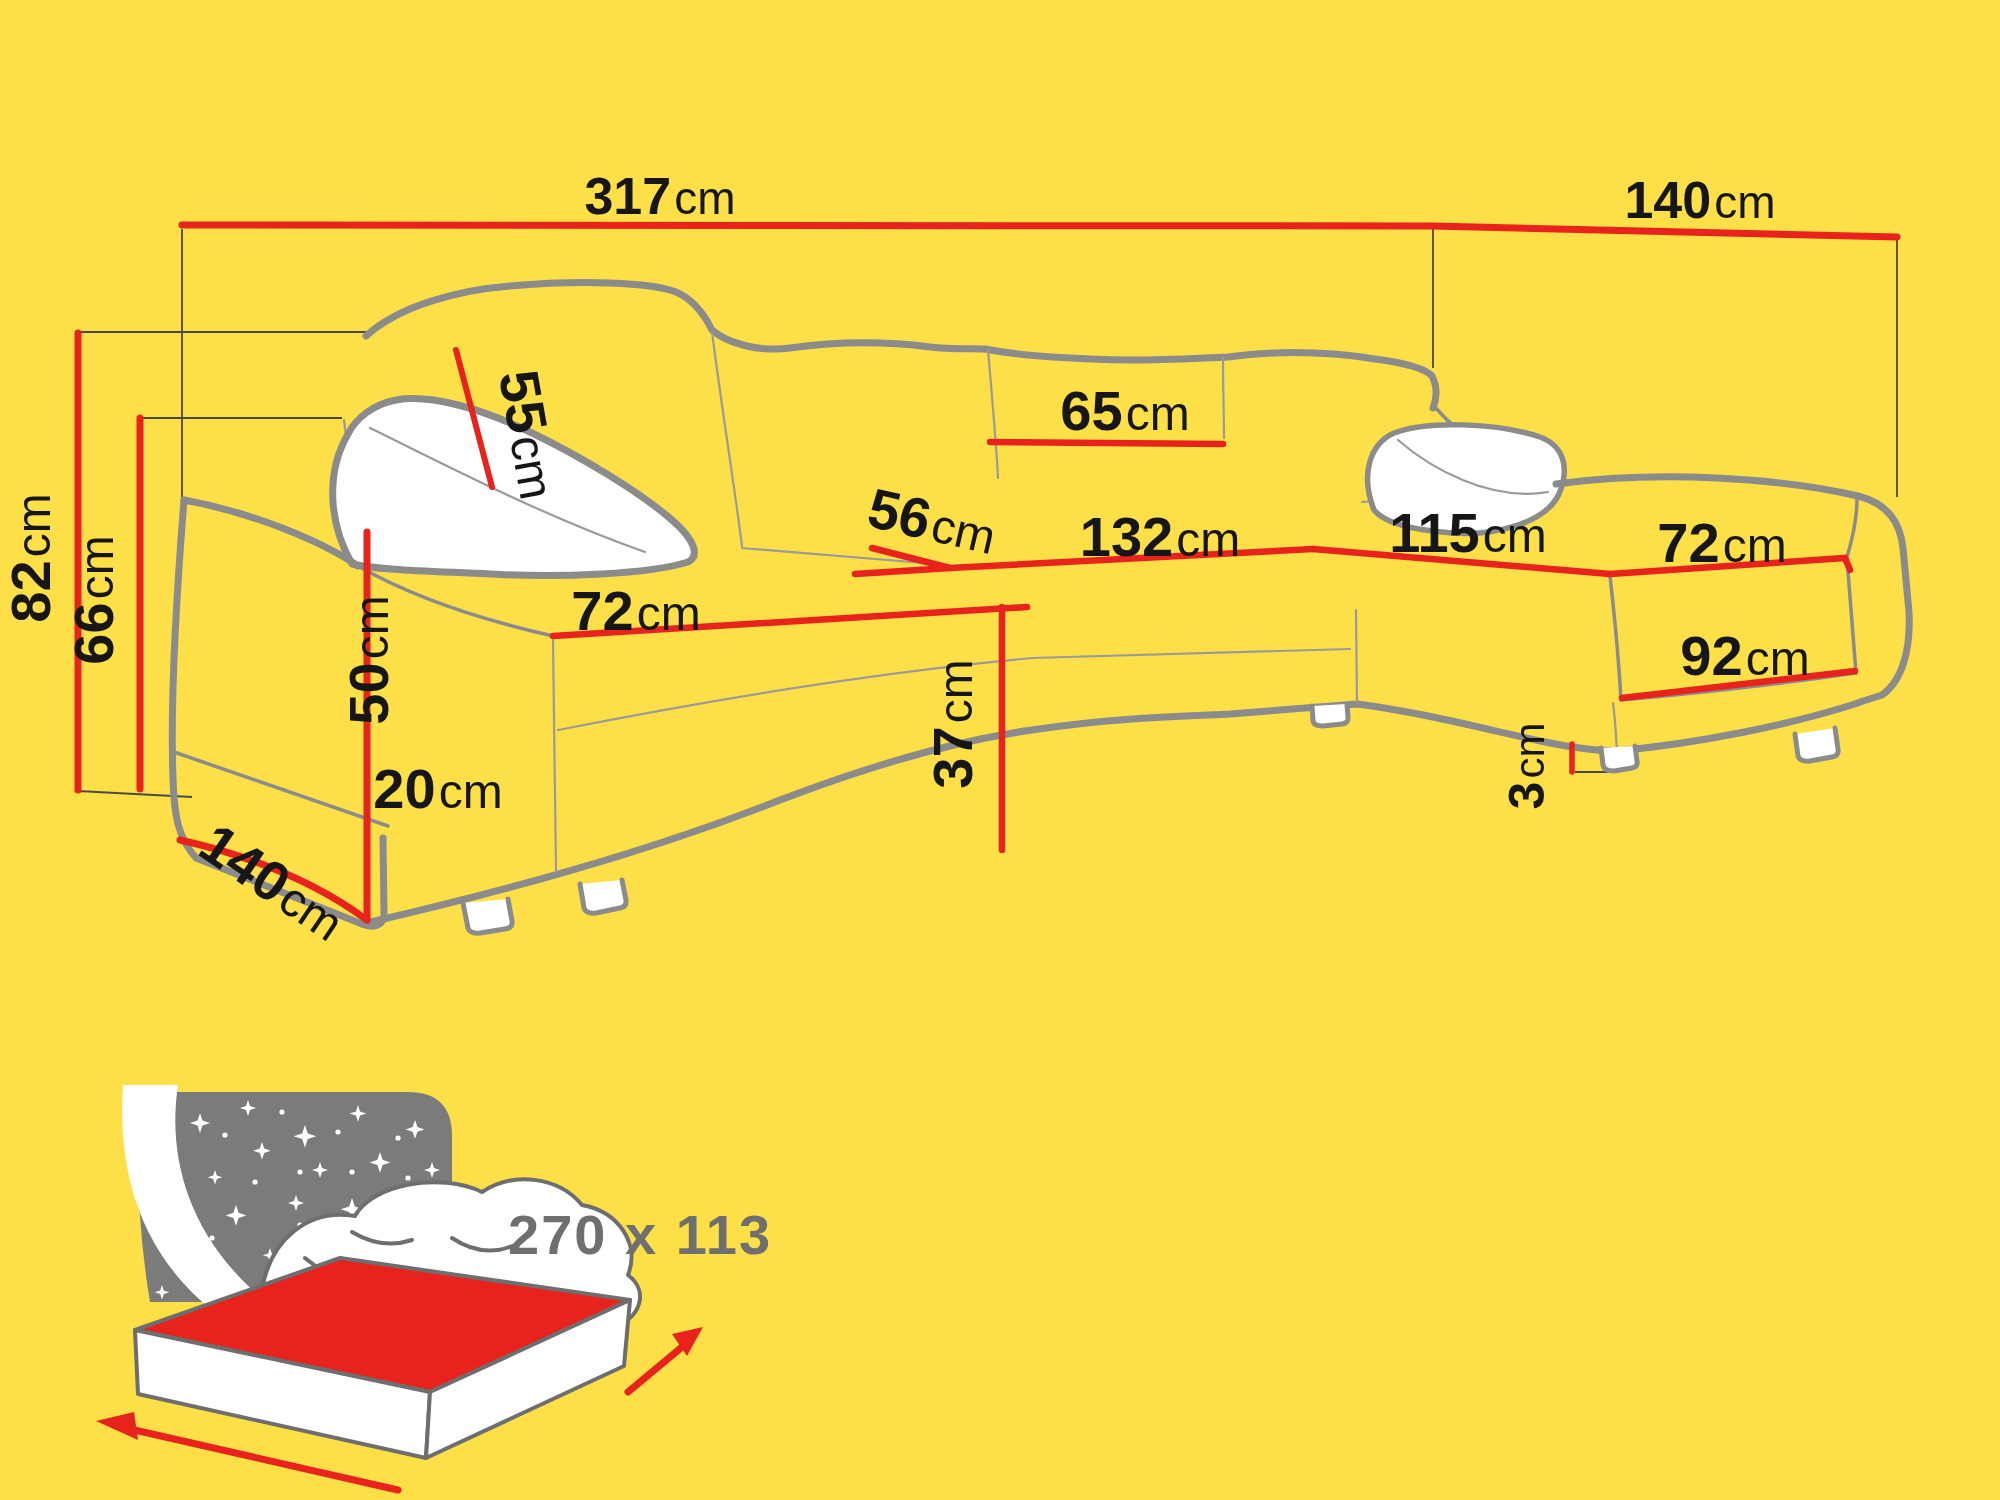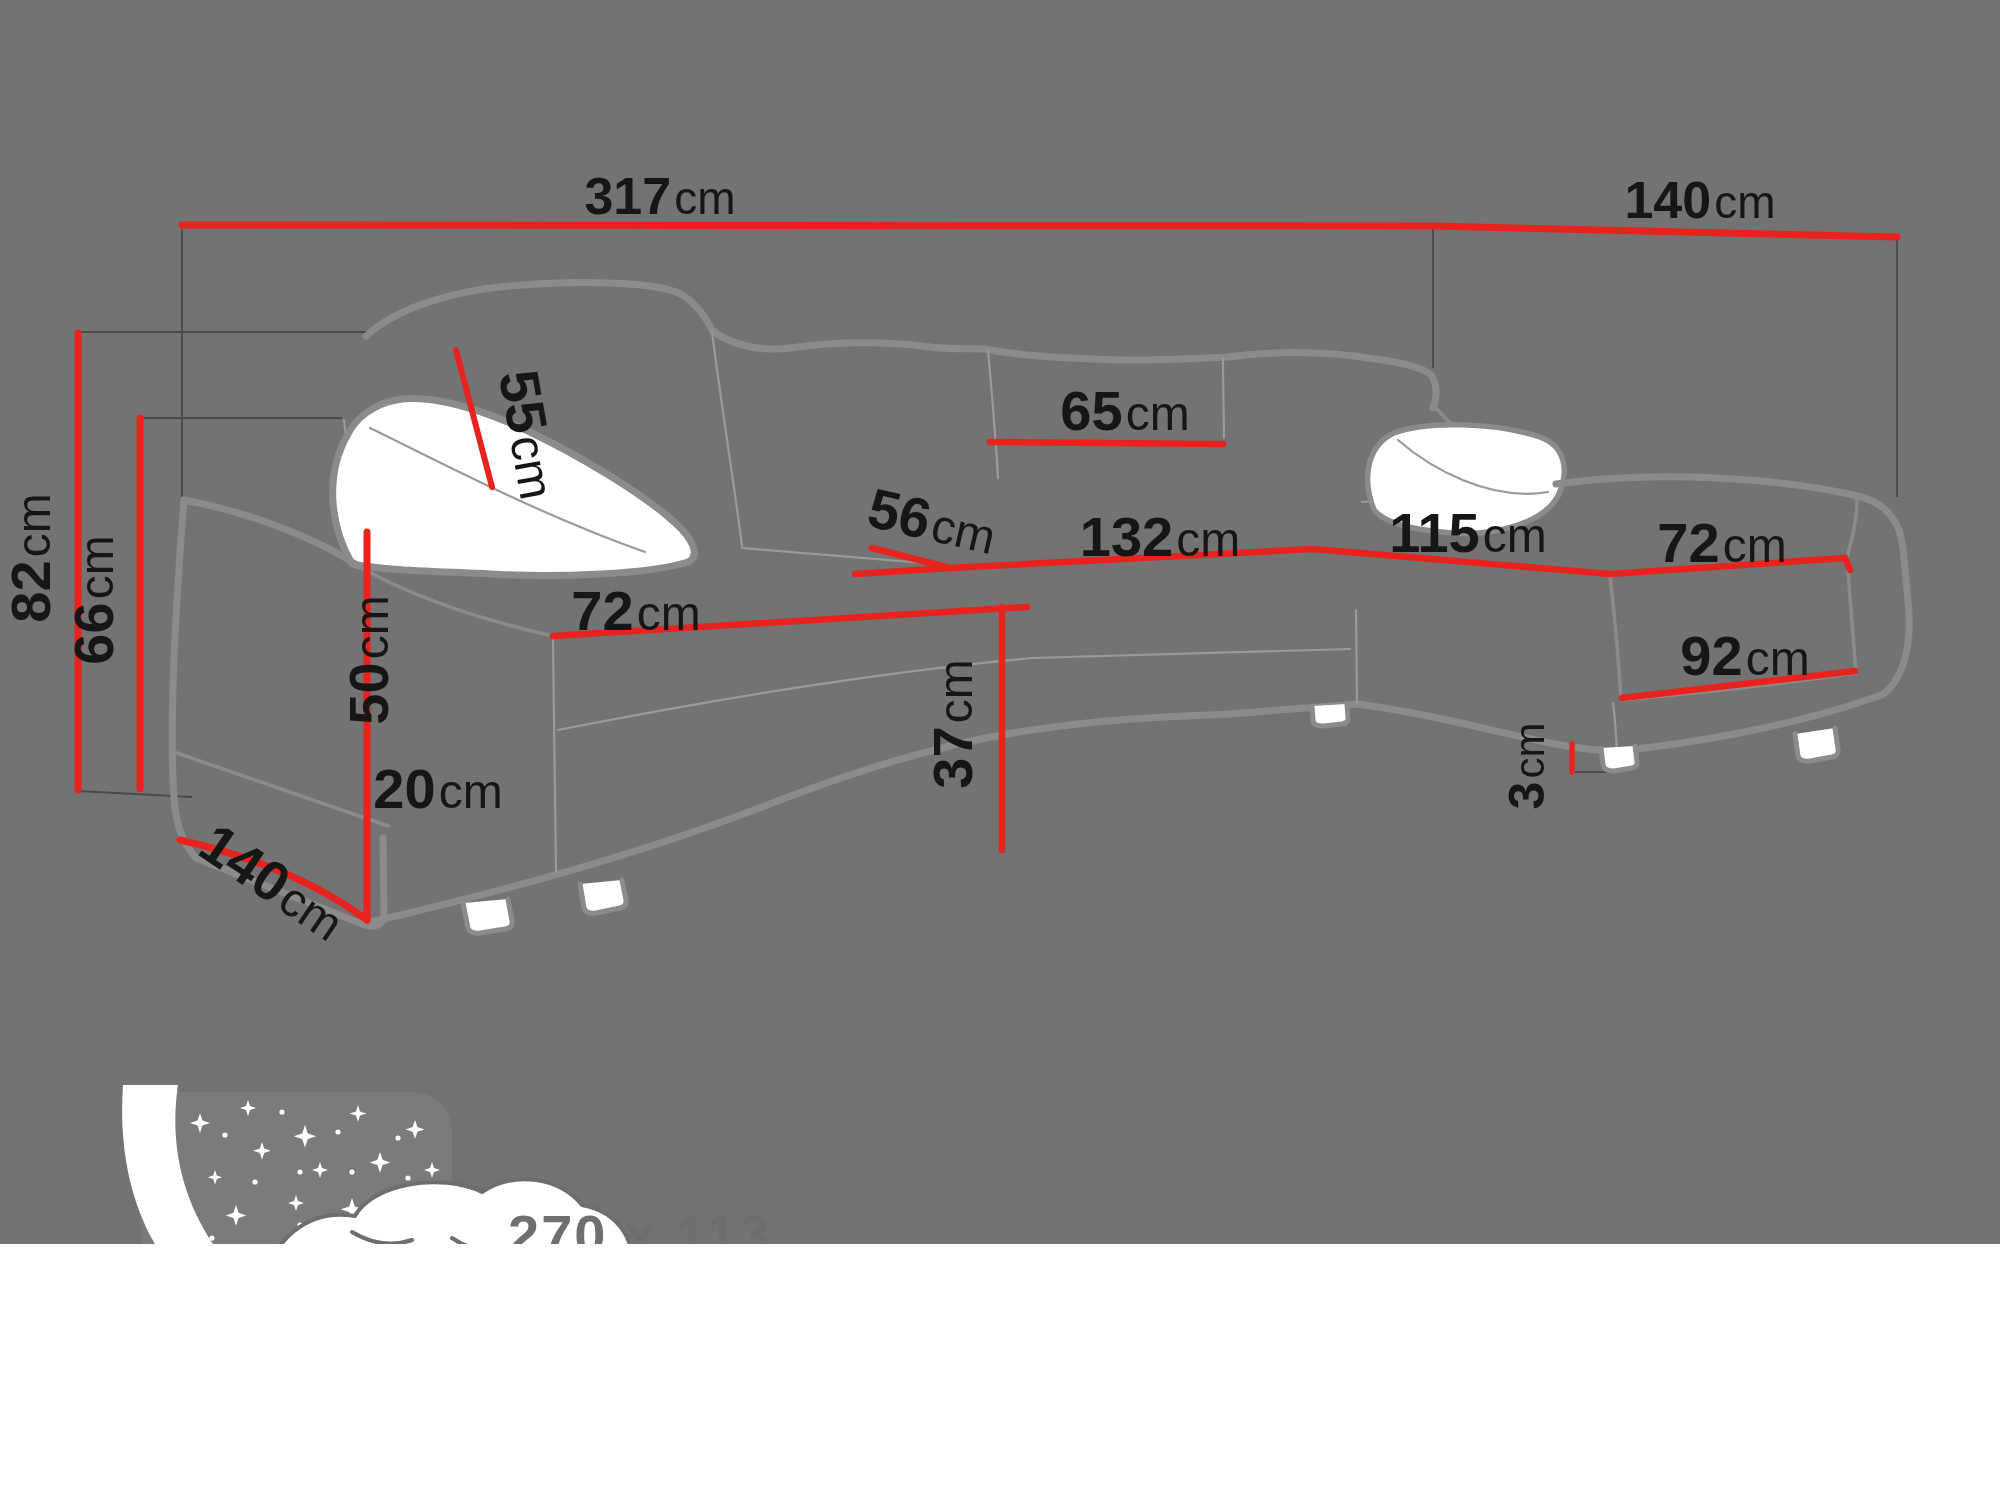--- a/index.html
+++ b/index.html
@@ -1,16 +1,16 @@
 <!DOCTYPE html>
 <html><head>
 <meta charset="utf-8">
 <style>
   html,body{margin:0;padding:0;background:#ffffff;}
-  .page{position:relative;width:2000px;height:1244px;background:#737373;overflow:hidden;
+  .page{position:relative;width:2000px;height:1500px;background:#fde047;overflow:hidden;
         font-family:"Liberation Sans", sans-serif;}
   svg{display:block;width:2000px;height:1500px;}
   text{fill:#161616;}
   .val{font-weight:bold;font-size:56px;}
   .unit{font-weight:normal;font-size:48px;}
   .val-top{font-weight:bold;font-size:52px;}
   .unit-top{font-weight:normal;font-size:46px;}
   .val-s{font-weight:bold;font-size:50px;}
   .unit-s{font-weight:normal;font-size:42px;}
   .sleep{font-weight:bold;font-size:56px;fill:#6f6f6f;letter-spacing:2px;}

